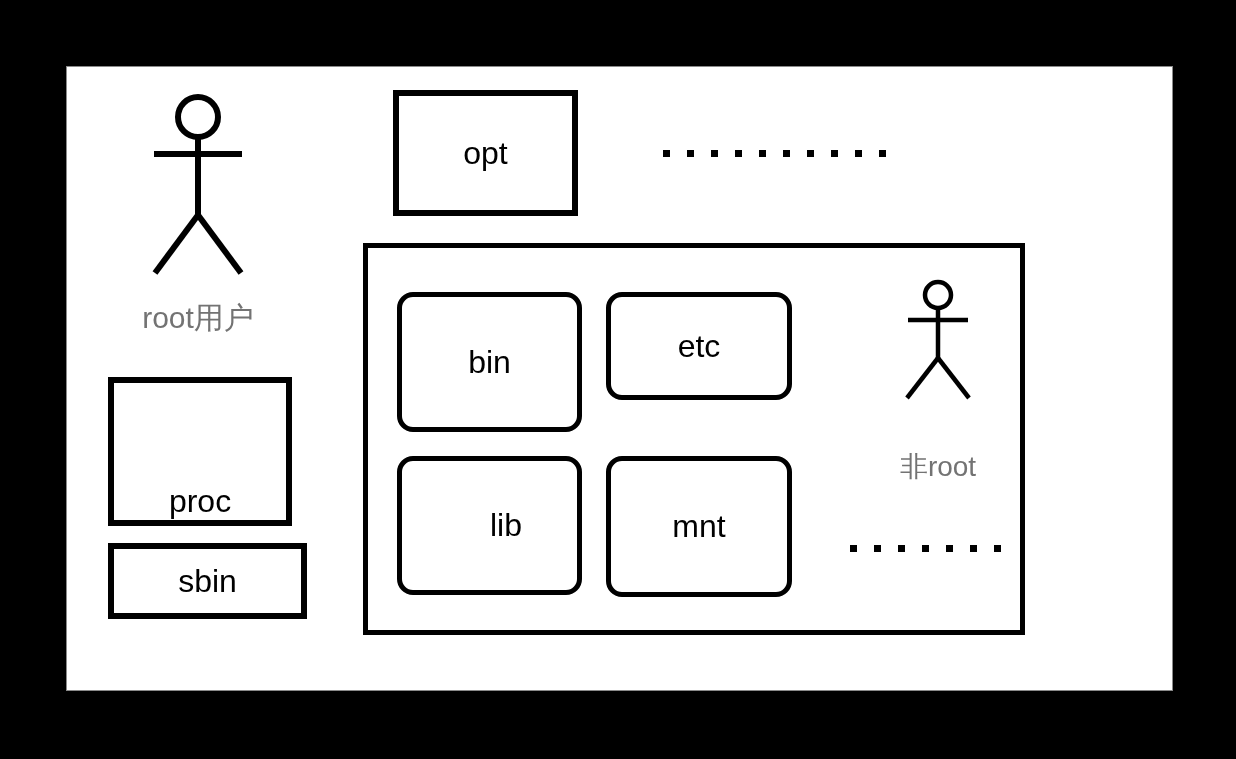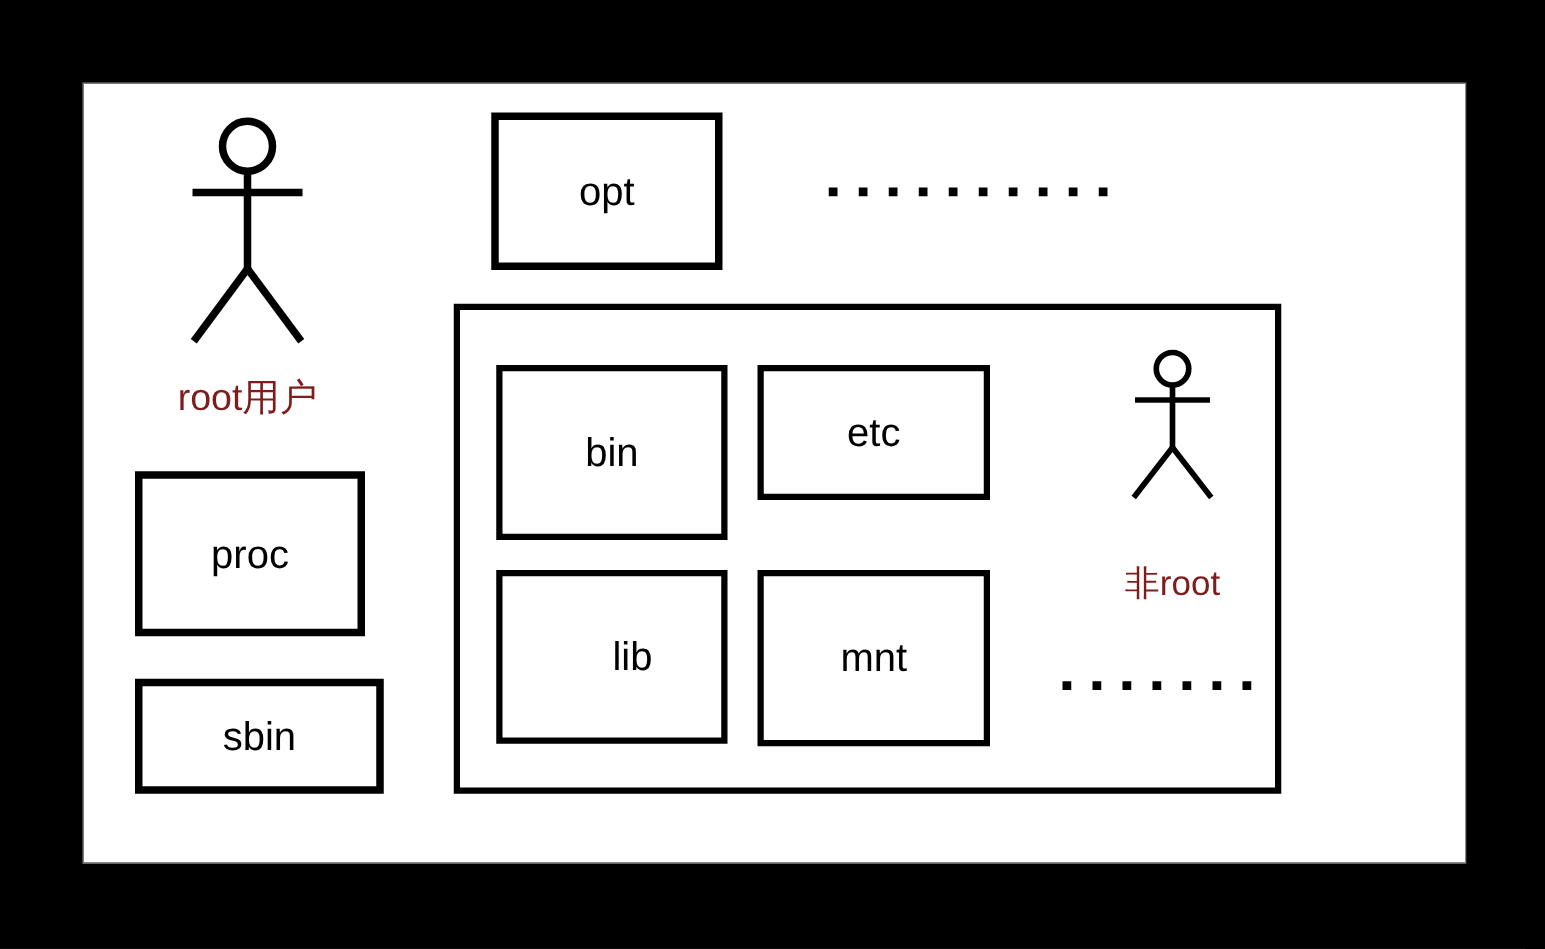--- a/index.html
+++ b/index.html
@@ -34,39 +34,39 @@
   .container {
     position: absolute;
     left: 296px;
     top: 176px;
     width: 662px;
     height: 392px;
     box-sizing: border-box;
     border: 5px solid #000000;
     background: #ffffff;
   }
-  .container .box { border-width: 5px; }
+  .container .box { border-width: 5px; border-radius: 16px; }
 
   #box-opt  { left: 326px; top: 23px;  width: 185px; height: 126px; }
-  #box-proc { left: 41px;  top: 310px; width: 184px; height: 132px; }
-  #box-sbin { left: 41px;  top: 476px; width: 199px; height: 92px;  }
+  #box-proc { left: 41px;  top: 310px; width: 184px; height: 149px; align-items: flex-end; }
+  #box-sbin { left: 41px;  top: 476px; width: 199px; height: 76px;  }
 
   #box-bin  { left: 29px;  top: 44px;  width: 185px; height: 140px; }
   #box-etc  { left: 238px; top: 44px;  width: 186px; height: 108px; }
   #box-lib  { left: 29px;  top: 208px; width: 185px; height: 139px; padding-left: 33px; }
   #box-mnt  { left: 238px; top: 208px; width: 186px; height: 141px; }
 
   .figure { position: absolute; }
   #root-figure    { left: 71px;  top: 20px;  width: 120px; height: 215px; }
   #nonroot-figure { left: 510px; top: 27px;  width: 120px; height: 150px; }
 
   .actor-label {
     position: absolute;
     text-align: center;
-    color: #7f1d1d;
+    color: #737373;
     white-space: nowrap;
   }
   #root-label    { left: 21px;  top: 231px; width: 220px; font-size: 30px; }
   #nonroot-label { left: 470px; top: 172px; width: 200px; font-size: 28px; margin-top: 28px; }
 
   .dots {
     position: absolute;
     display: flex;
     gap: 17px;
     align-items: center;

